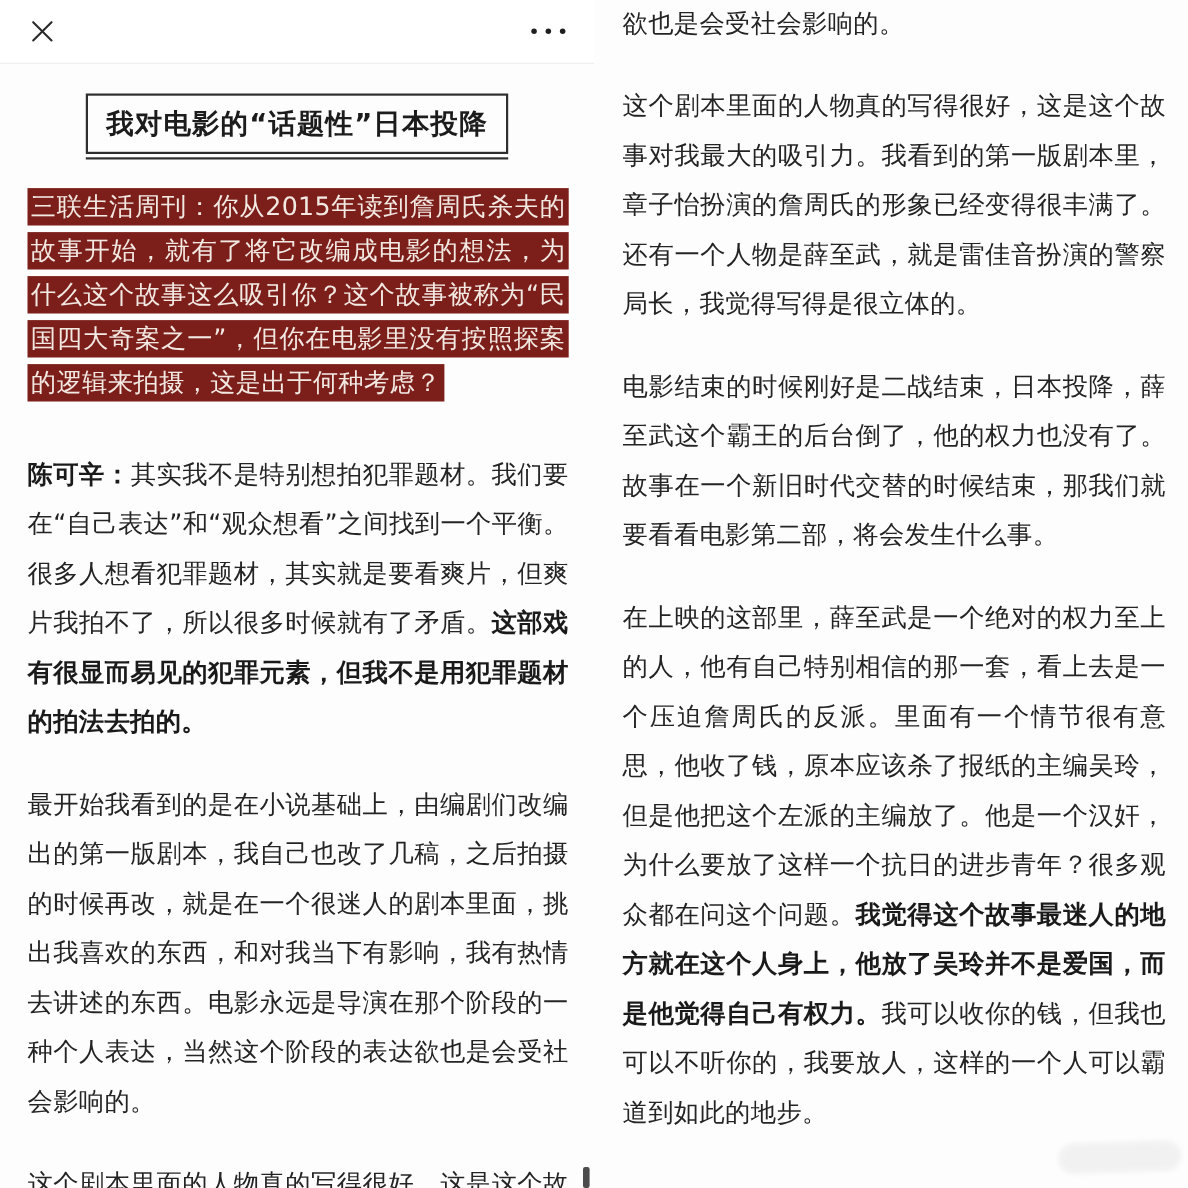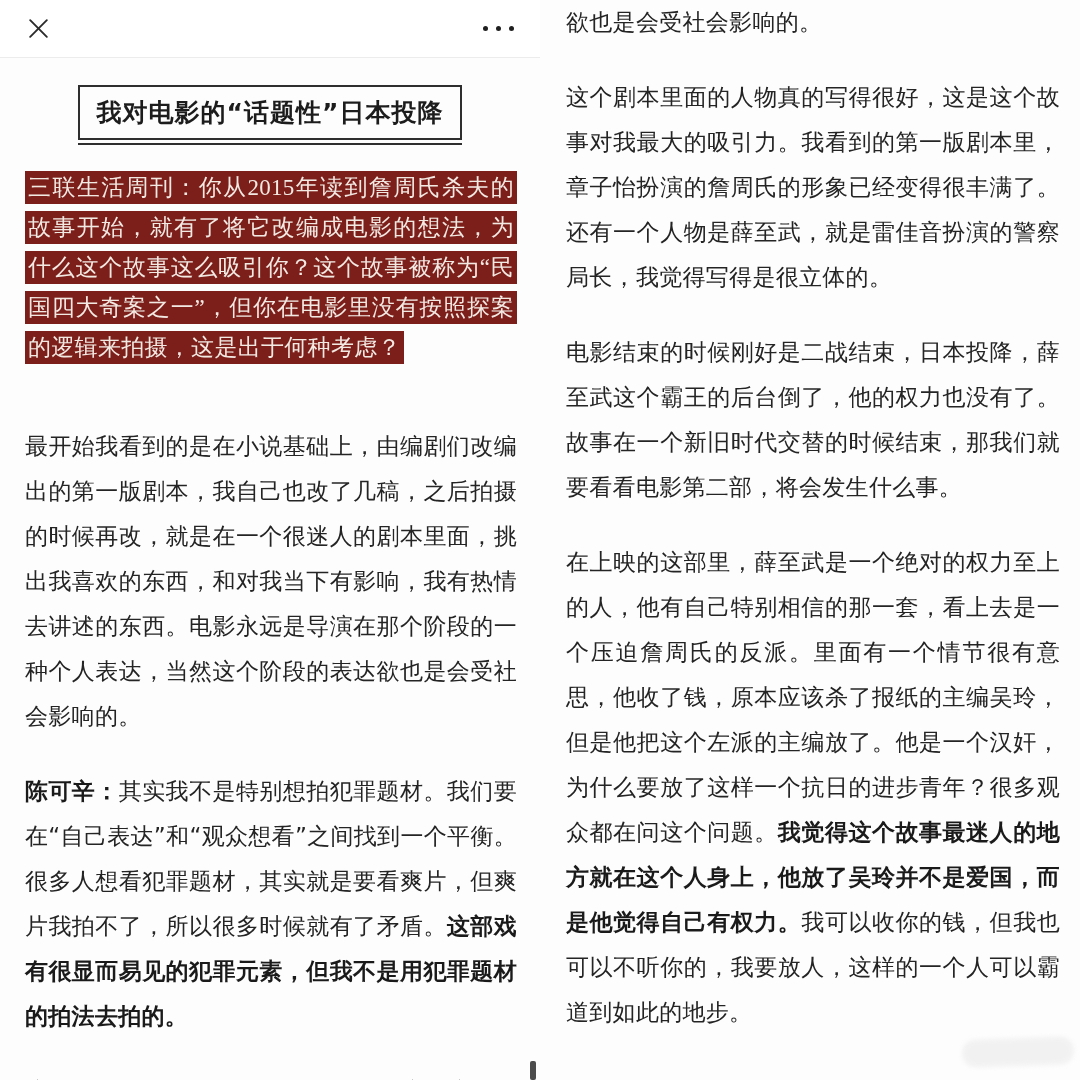--- a/index.html
+++ b/index.html
@@ -43,21 +43,21 @@
   .right-half {
     position:absolute; left:540px; top:0; width:540px; height:1080px;
     background:#fdfdfd; overflow:hidden;
   }
   .right-col-text { left:26px; top:0; width:494px; position:absolute; }
   p.para {
     font-size:23px; line-height:45px; letter-spacing:0.3px;
     text-align:justify; color:#242424; margin:0 0 30px 0;
   }
   p.para .b { font-weight:700; color:#1a1a1a; }
-  p.para.question { line-height:40px; margin-bottom:56px;font-family:Liberation Serif, serif; }
+  p.para.question { line-height:40px; margin-bottom:42px; }
   p.para.question .hl {
     background:var(--hl-bg, #7c1f1a);
     color:var(--hl-text, #f3e9e3);
     padding:4px 3px;
     -webkit-box-decoration-break:clone; box-decoration-break:clone;
   }
   
   .scroll-nub {
     position:absolute; left:530px; top:1061px; width:6px; height:19px;
     background:#4c4c4c; border-radius:2px;
@@ -88,22 +88,22 @@
           <i></i>
       </div>
     </div>
 
     <div class="title-row">
       <div class="title-box">我对电影的“话题性”日本投降</div>
     </div>
 
     <div class="col-text left-col-text">
         <p class="para question"><span class="hl"><span>三联生活周刊：你从2015年读到詹周氏杀夫的故事开始，就有了将它改编成电影的想法，为什么这个故事这么吸引你？这个故事被称为“民国四大奇案之一”，但你在电影里没有按照探案的逻辑来拍摄，这是出于何种考虑？</span></span></p>
+        <p class="para"><span class="b">陈可辛：</span><span>其实我不是特别想拍犯罪题材。我们要在“自己表达”和“观众想看”之间找到一个平衡。很多人想看犯罪题材，其实就是要看爽片，但爽片我拍不了，所以很多时候就有了矛盾。</span><span class="b">这部戏有很显而易见的犯罪元素，但我不是用犯罪题材的拍法去拍的。</span></p>
         <p class="para"><span>最开始我看到的是在小说基础上，由编剧们改编出的第一版剧本，我自己也改了几稿，之后拍摄的时候再改，就是在一个很迷人的剧本里面，挑出我喜欢的东西，和对我当下有影响，我有热情去讲述的东西。电影永远是导演在那个阶段的一种个人表达，当然这个阶段的表达欲也是会受社会影响的。</span></p>
-        <p class="para"><span class="b">陈可辛：</span><span>其实我不是特别想拍犯罪题材。我们要在“自己表达”和“观众想看”之间找到一个平衡。很多人想看犯罪题材，其实就是要看爽片，但爽片我拍不了，所以很多时候就有了矛盾。</span><span class="b">这部戏有很显而易见的犯罪元素，但我不是用犯罪题材的拍法去拍的。</span></p>
         <p class="para"><span>这个剧本里面的人物真的写得很好，这是这个故事对我最大的吸引力。我看到的第一版剧本里，章子怡扮演的詹周氏的形象已经变得很丰满了。还有一个人物是薛至</span></p>
       </div>
   </div>
 
   <div class="right-half">
     <div class="right-col-text">
         <p class="para"><span>欲也是会受社会影响的。</span></p>
         <p class="para"><span>这个剧本里面的人物真的写得很好，这是这个故事对我最大的吸引力。我看到的第一版剧本里，章子怡扮演的詹周氏的形象已经变得很丰满了。还有一个人物是薛至武，就是雷佳音扮演的警察局长，我觉得写得是很立体的。</span></p>
         <p class="para"><span>电影结束的时候刚好是二战结束，日本投降，薛至武这个霸王的后台倒了，他的权力也没有了。故事在一个新旧时代交替的时候结束，那我们就要看看电影第二部，将会发生什么事。</span></p>
         <p class="para"><span>在上映的这部里，薛至武是一个绝对的权力至上的人，他有自己特别相信的那一套，看上去是一个压迫詹周氏的反派。里面有一个情节很有意思，他收了钱，原本应该杀了报纸的主编吴玲，但是他把这个左派的主编放了。他是一个汉奸，为什么要放了这样一个抗日的进步青年？很多观众都在问这个问题。</span><span class="b">我觉得这个故事最迷人的地方就在这个人身上，他放了吴玲并不是爱国，而是他觉得自己有权力。</span><span>我可以收你的钱，但我也可以不听你的，我要放人，这样的一个人可以霸道到如此的地步。</span></p>

